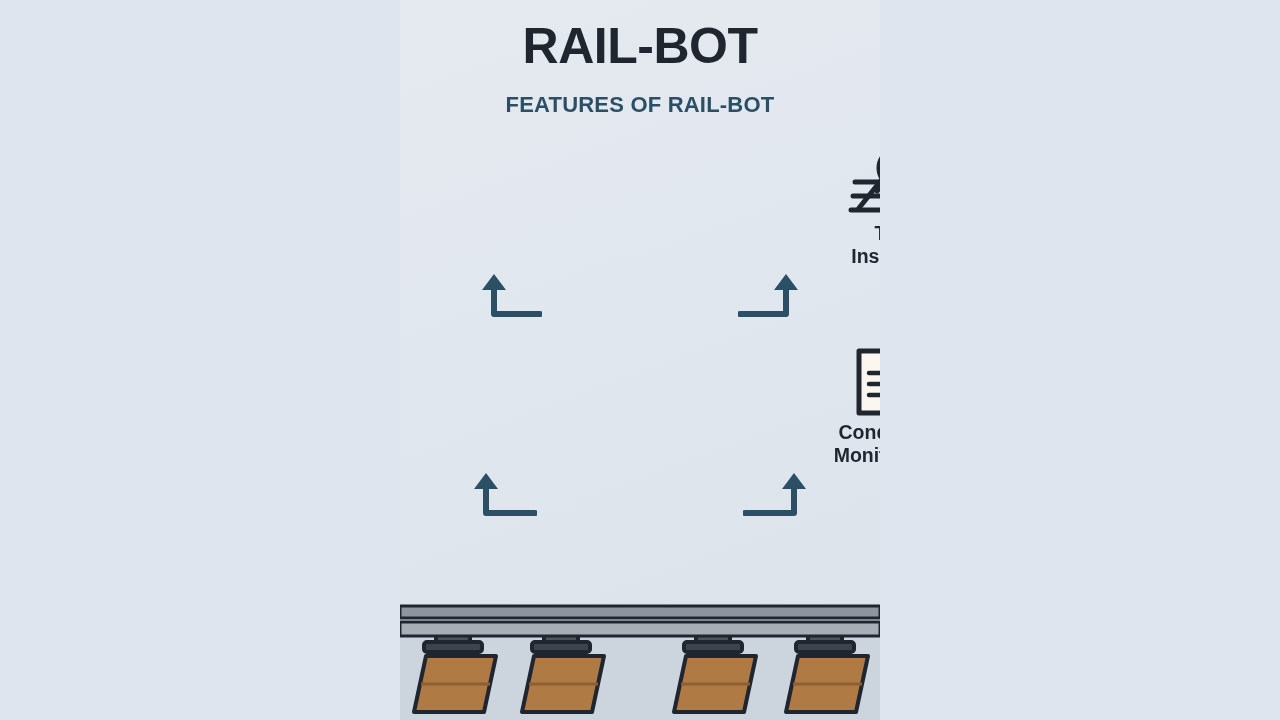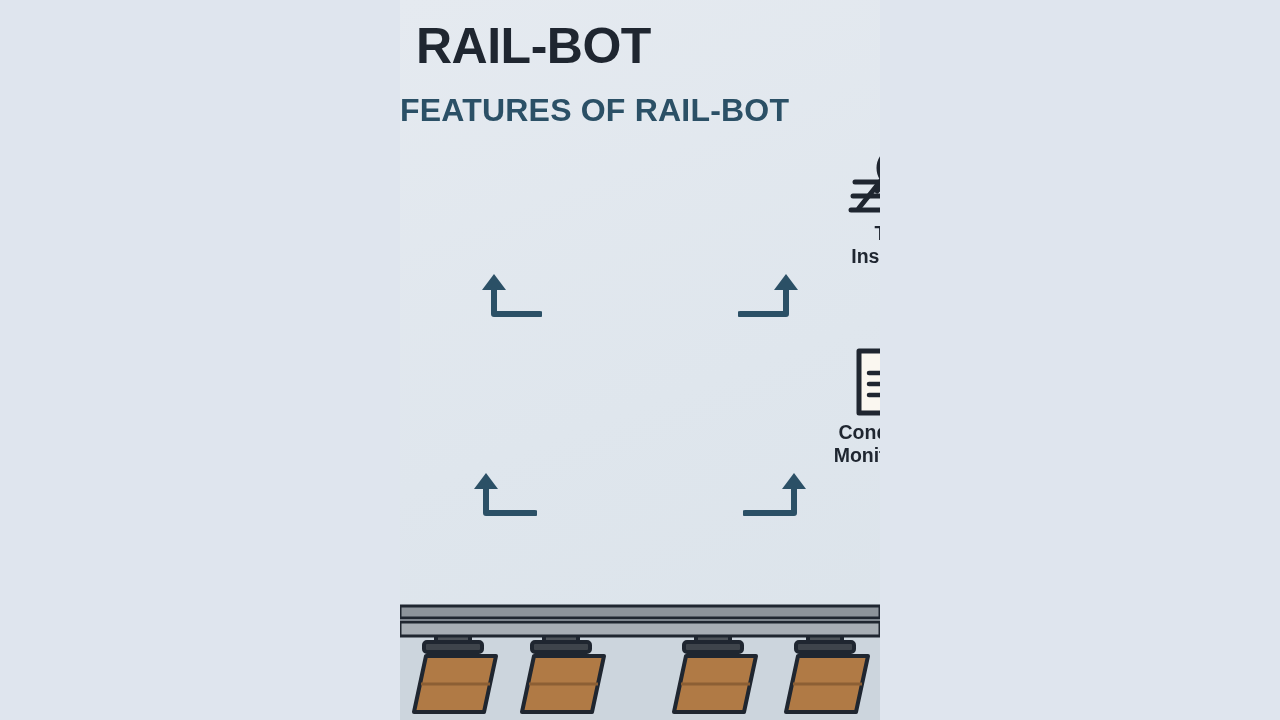--- a/index.html
+++ b/index.html
@@ -18,28 +18,30 @@
   #poster {
     position: absolute;
     left: 400px; top: 0;
     width: 480px; height: 720px;
     background: #e2e8ef;
     background-image: linear-gradient(160deg, #e5eaf0 0%, #dfe6ed 55%, #dbe3ea 100%);
     overflow: hidden;
   }
   
   #title {
-    position: absolute; left: 16px; top: 20px; width: 480px;
+    position: absolute; left: 0; top: 20px; width: 480px;
+    text-align: center;
     font-size: 50px; font-weight: 700; letter-spacing: -0.5px;
     color: #1f2630;
     line-height: 1.05;
   }
   #subtitle {
     position: absolute; left: 0; top: 92px; width: 480px;
-    font-size: 32px; font-weight: 700; letter-spacing: 0.2px;
+    text-align: center;
+    font-size: 22px; font-weight: 700; letter-spacing: 0.2px;
     color: #2b5066;
   }
   
   .feature { position: absolute; width: 160px; text-align: center; }
   .feature .ficon { height: 76px; display: flex; align-items: center; justify-content: center; }
   .feature .flabel {
     font-size: 19.5px; font-weight: 700; color: #1f2630;
     line-height: 1.18; white-space: pre-line;
   }
   #feat-tl { left: 420px; top: 146px; }

